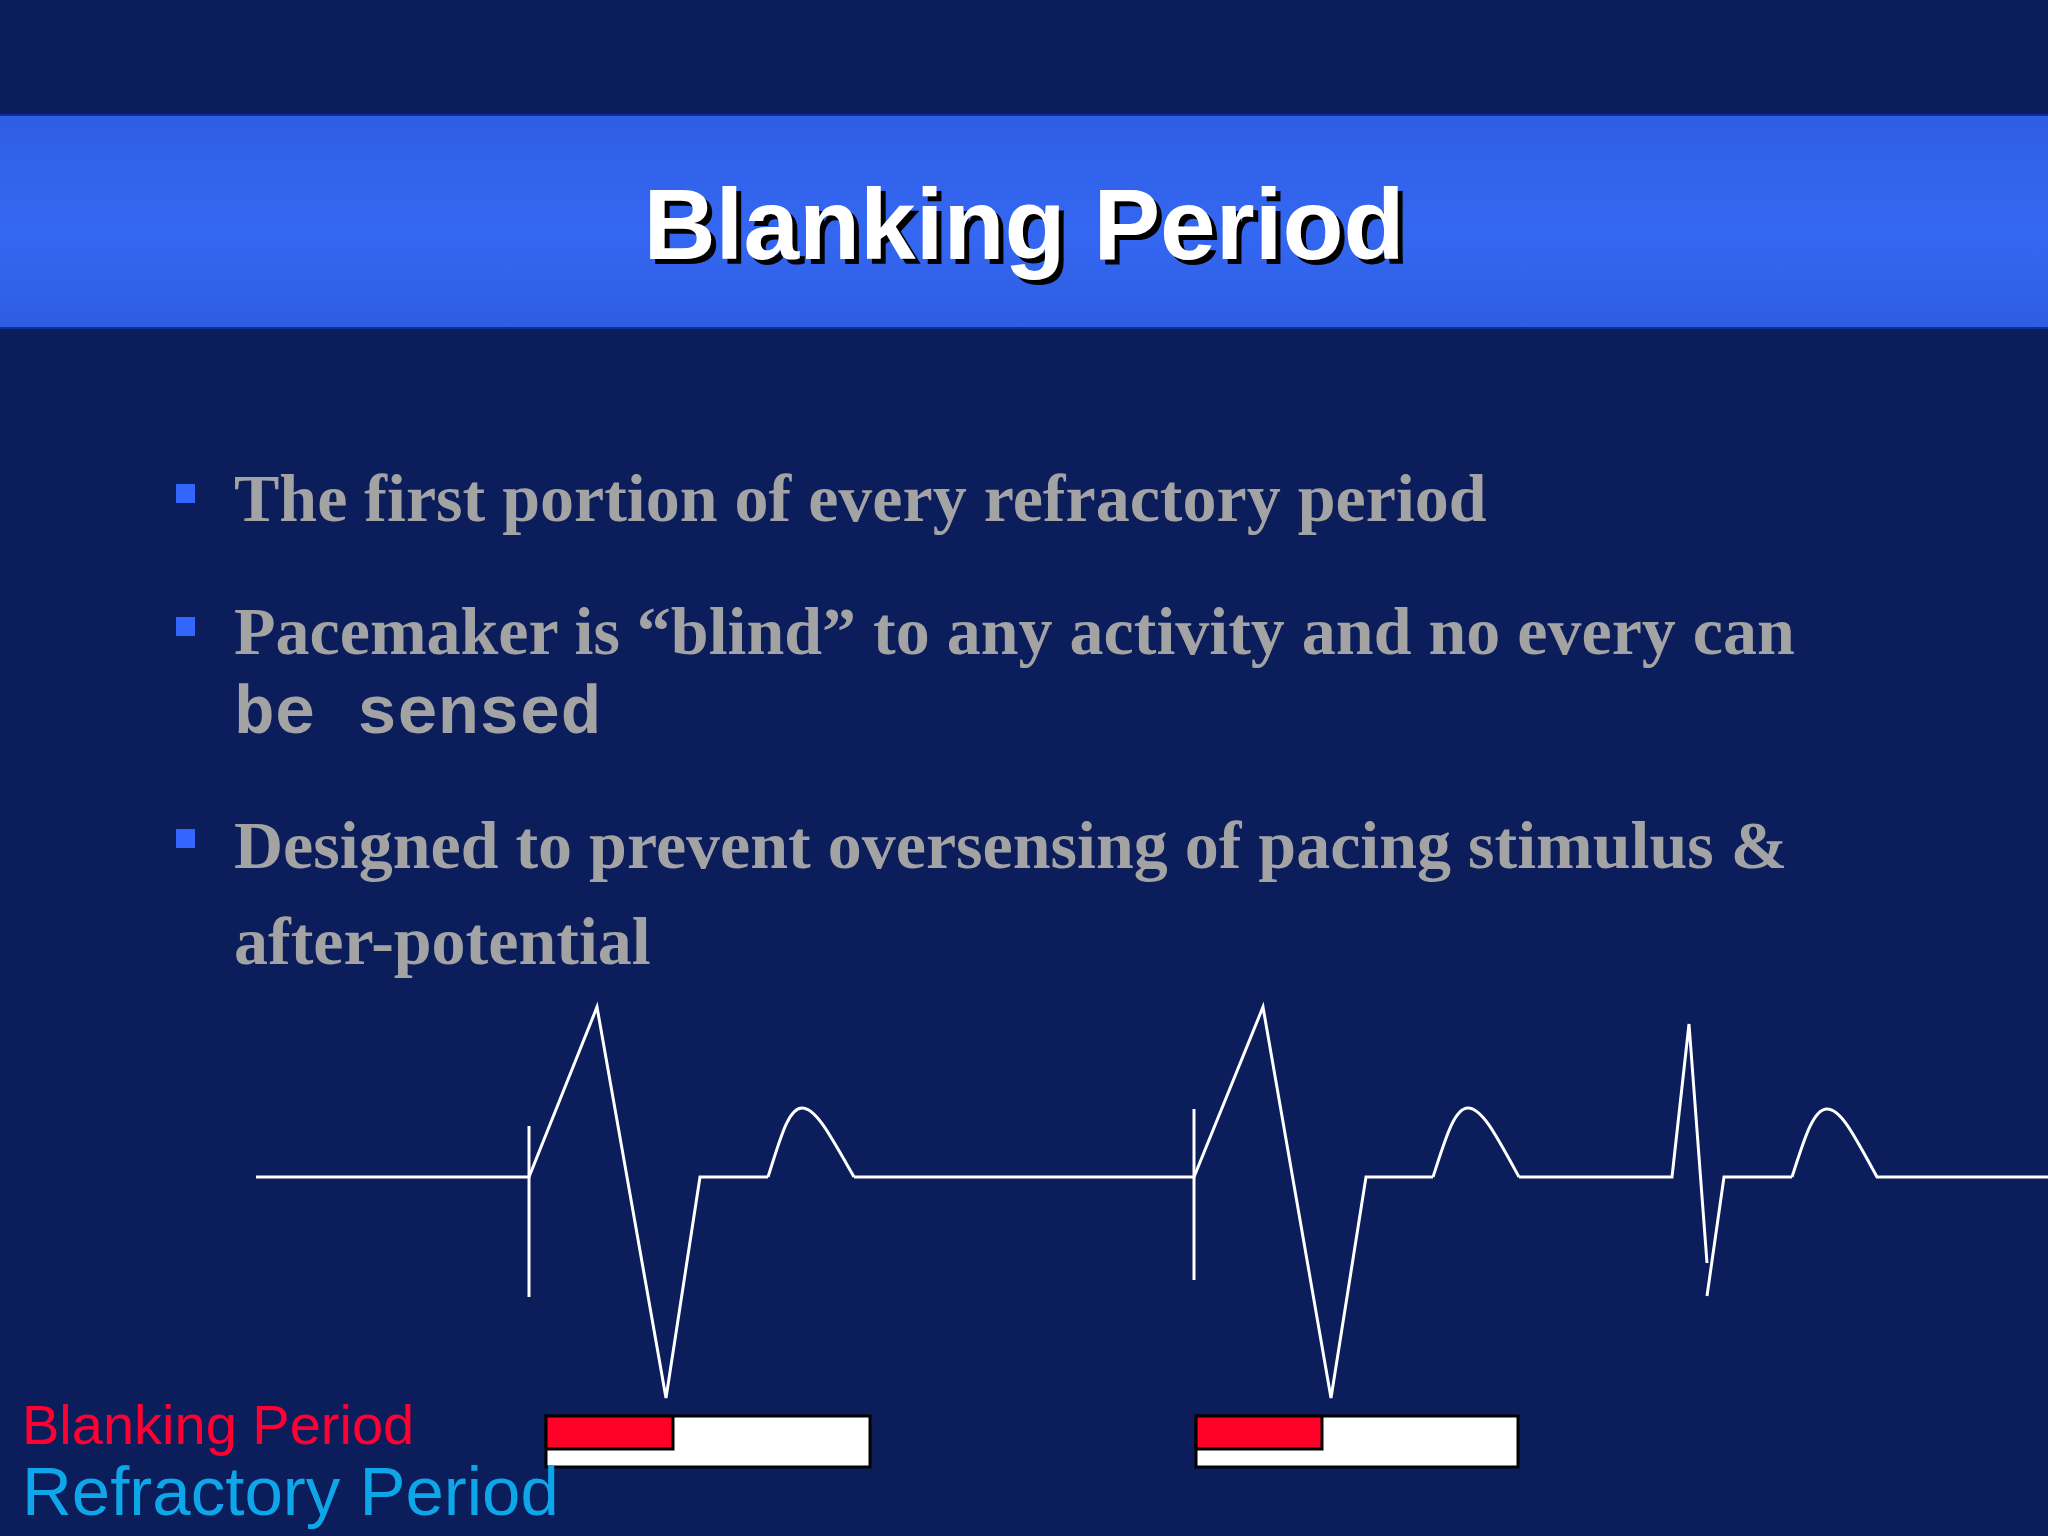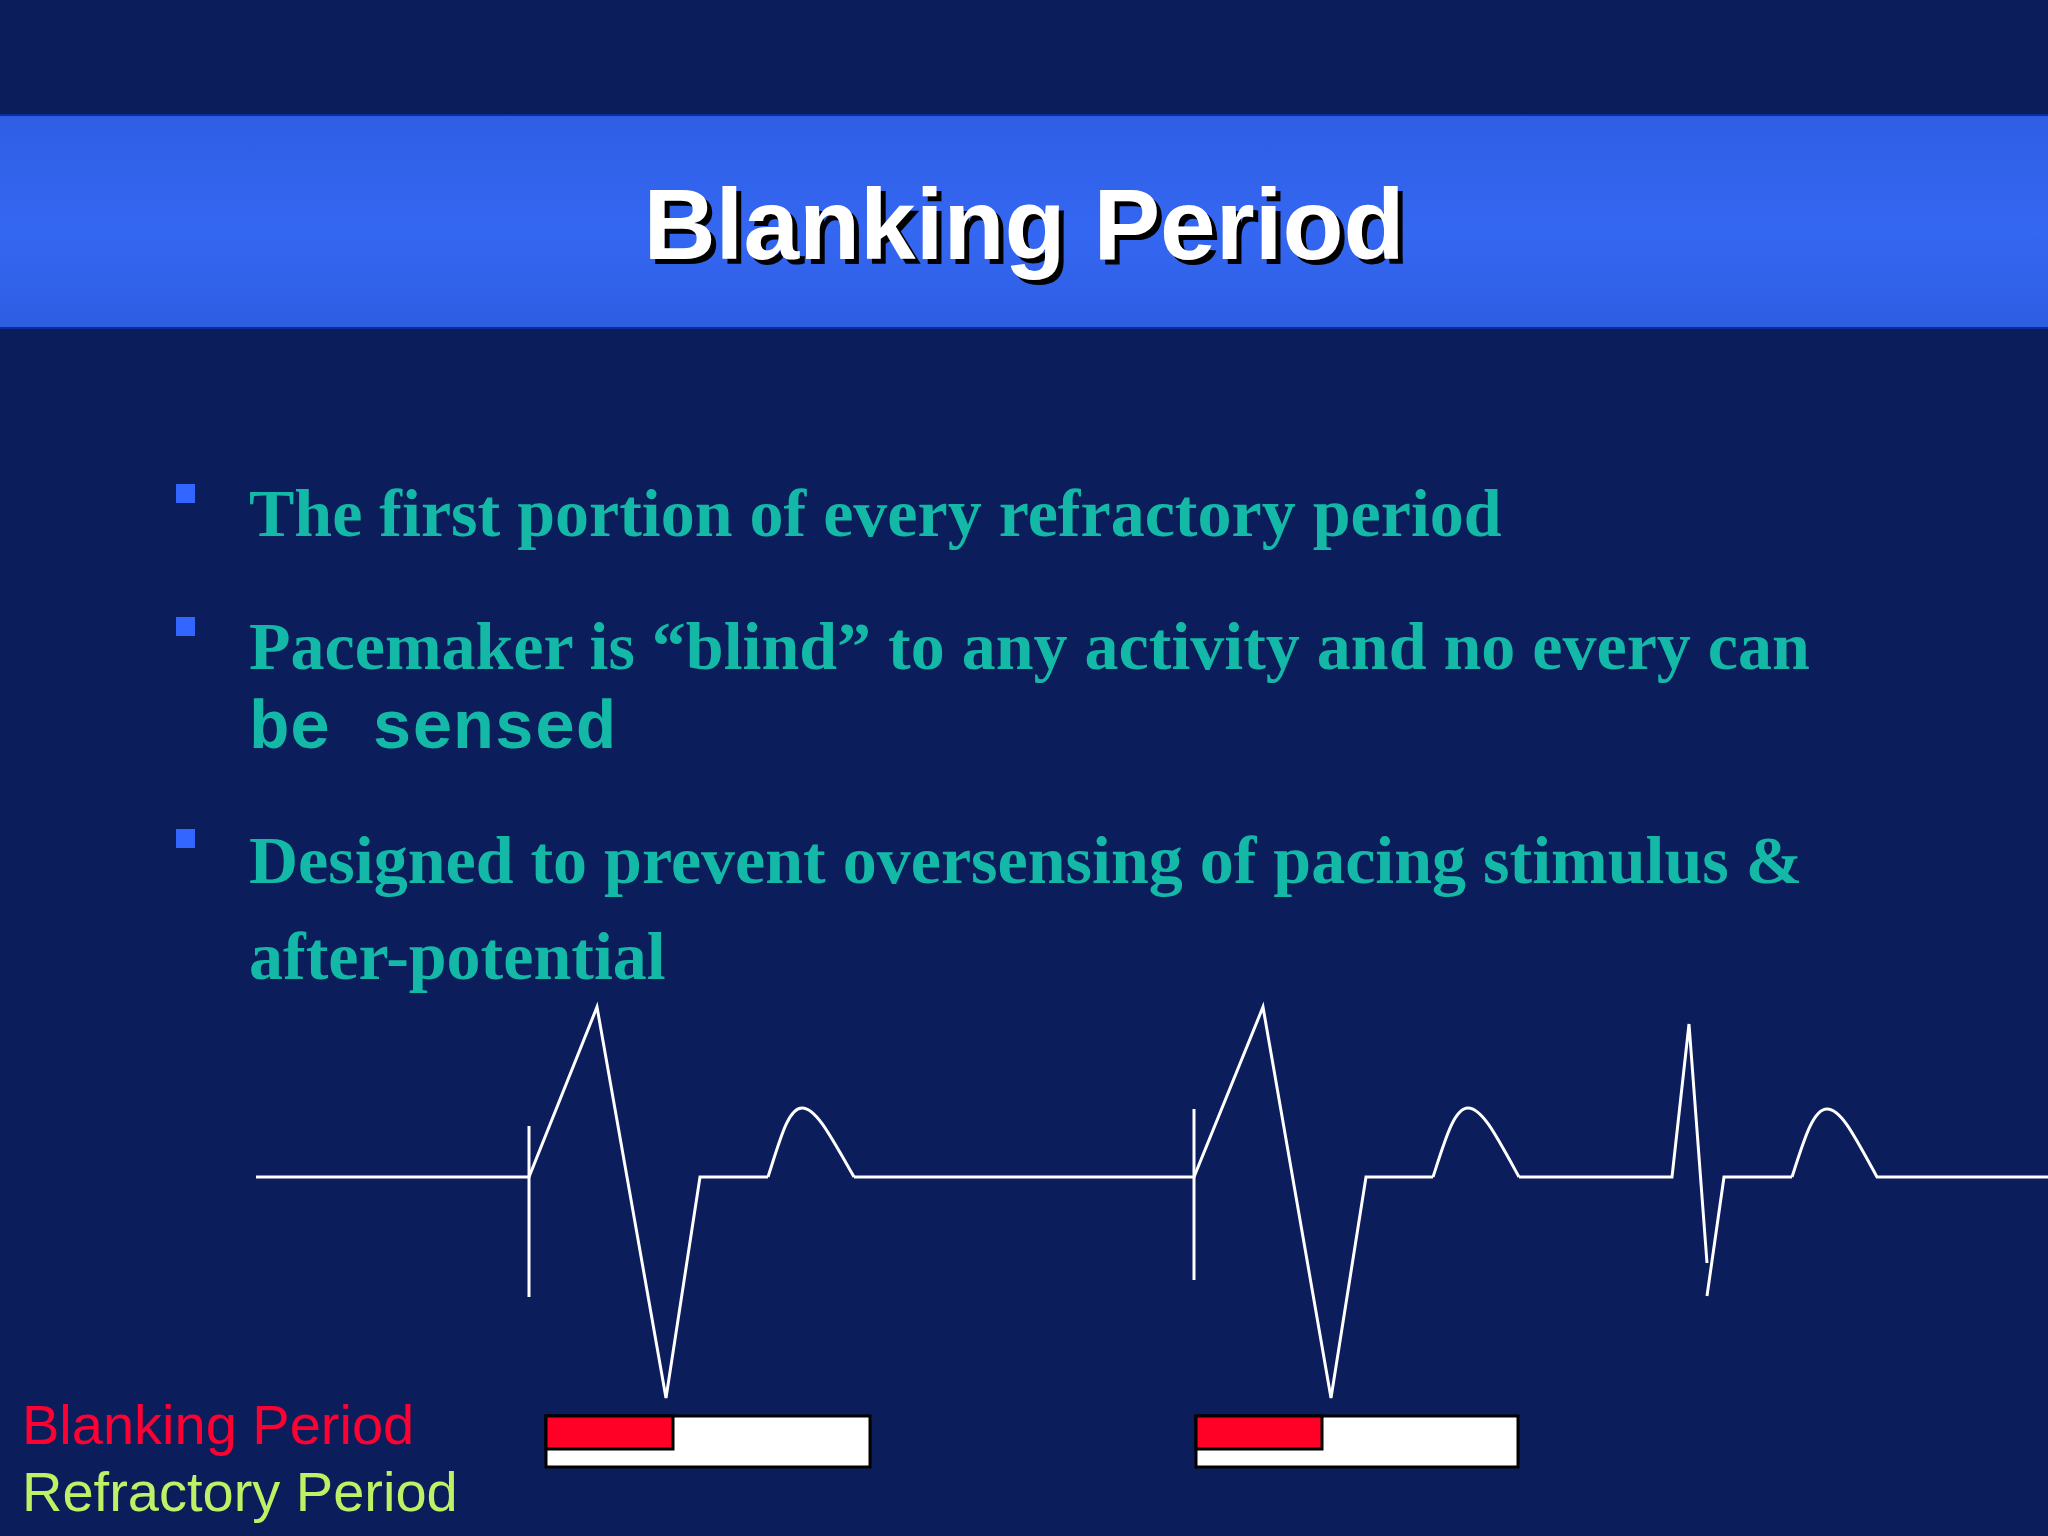--- a/index.html
+++ b/index.html
@@ -30,32 +30,32 @@
     position: absolute; left: 0; width: 2048px;
   }
   .bullet-square {
     position: absolute; left: 176px; width: 19px; height: 19px;
     background: #3366ff;
   }
   .bullet-text {
     position: absolute; left: 234px; width: 1700px;
     font-family: "Liberation Serif", serif;
     font-weight: bold; font-size: 68px; line-height: 83px;
-    color: #14b8a6; margin: 15px; white-space: nowrap;
+    color: #a3a3a3; margin: 0; white-space: nowrap;
   }
   .ecg { position: absolute; left: 0; top: 0; }
   .legend-blank {
     position: absolute; left: 22px; top: 1393px;
     font-family: "Liberation Sans", sans-serif;
     font-size: 56px; line-height: 64px; color: #ff0033; white-space: nowrap;
   }
   .legend-refr {
     position: absolute; left: 22px; top: 1460px;
     font-family: "Liberation Sans", sans-serif;
-    font-size: 56px; line-height: 64px; color: #bef264; white-space: nowrap;
+    font-size: 69px; line-height: 64px; color: #0ea5e9; white-space: nowrap;
   }
 </style>
 </head>
 <body>
 
 <div class="title-band"></div>
 <h1 class="title">Blanking Period</h1>
 
 <div class="bullets">
   <div class="bullet">

